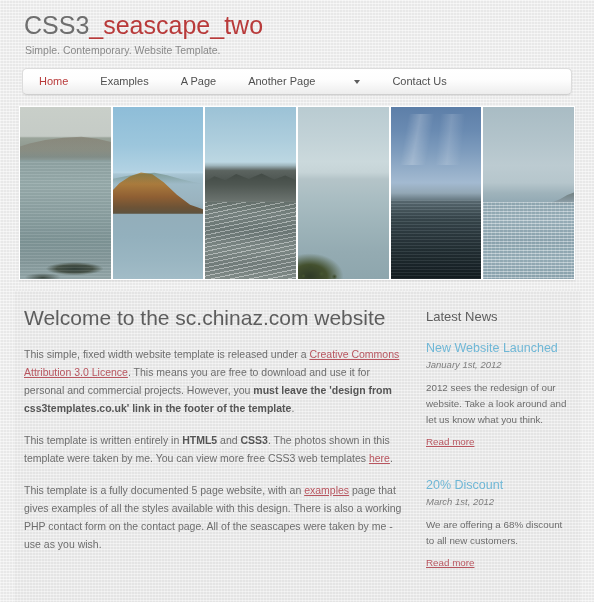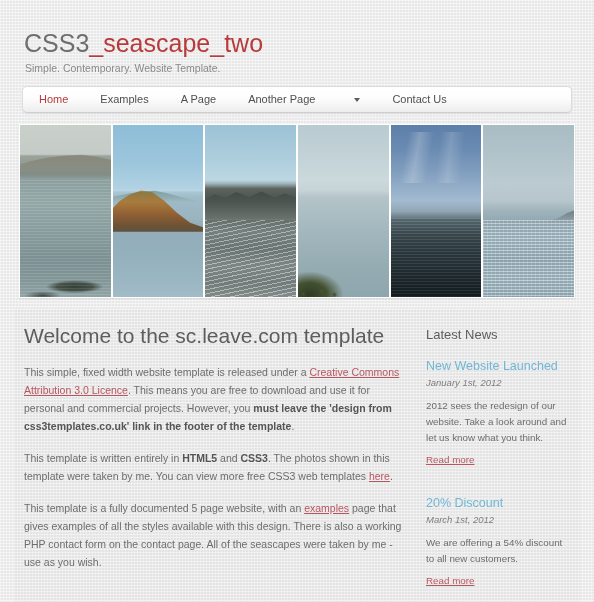--- a/index.html
+++ b/index.html
@@ -21,21 +21,21 @@
   }
   .page {
     width: 594px;
     height: 602px;
     position: relative;
     box-sizing: border-box;
   }
 
   
   .header {
-    padding: 28px 0 0 24px;
+    padding: 10px 0 0 24px;
   }
   .site-title {
     font-size: 25px;
     font-weight: normal;
     letter-spacing: 0px;
     margin: 0;
     line-height: 30px;
     color: #6e6e6e;
   }
   .site-title .accent {
@@ -397,21 +397,21 @@
     <div class="shot p2"></div>
     <div class="shot p3"></div>
     <div class="shot p4"></div>
     <div class="shot p5"></div>
     <div class="shot p6"></div>
   </div>
 
   <div class="content">
 
     <div class="main-col">
-      <h2 class="main-heading">Welcome to the sc.leave.com template</h2>
+      <h2 class="main-heading">Welcome to the sc.chinaz.com website</h2>
 
       <p class="body-p"><span>This simple, fixed width website template is released under a </span><span class="ilink">Creative Commons Attribution 3.0 Licence</span><span>. This means you are free to download and use it for personal and commercial projects. However, you </span><strong>must leave the 'design from css3templates.co.uk' link in the footer of the template</strong><span>.</span></p>
 
       <p class="body-p"><span>This template is written entirely in </span><strong>HTML5</strong><span> and </span><strong>CSS3</strong><span>. The photos shown in this template were taken by me. You can view more free CSS3 web templates </span><span class="ilink">here</span><span>.</span></p>
 
       <p class="body-p"><span>This template is a fully documented 5 page website, with an </span><span class="ilink">examples</span><span> page that gives examples of all the styles available with this design. There is also a working PHP contact form on the contact page. All of the seascapes were taken by me - use as you wish.</span></p>
     </div>
 
     <div class="side-col">
       <h3 class="side-heading">Latest News</h3>
@@ -419,21 +419,21 @@
       <div>
         <div class="news-title">New Website Launched</div>
         <div class="news-date">January 1st, 2012</div>
         <div class="news-body">2012 sees the redesign of our website. Take a look around and let us know what you think.</div>
         <a class="read-more">Read more</a>
       </div>
 
       <div>
         <div class="news-title">20% Discount</div>
         <div class="news-date">March 1st, 2012</div>
-        <div class="news-body">We are offering a 54% discount to all new customers.</div>
+        <div class="news-body">We are offering a 68% discount to all new customers.</div>
         <a class="read-more">Read more</a>
       </div>
     </div>
 
   </div>
 
   <div class="footer">
     <div class="footer-text">Copyright © sc.chinaz.com | design from css3templates.co.uk</div>
   </div>
 

